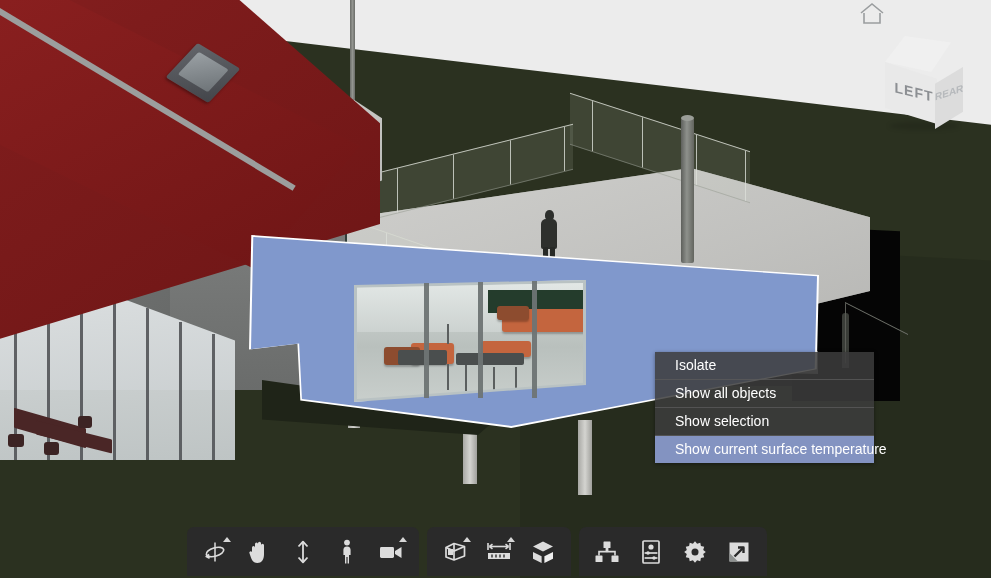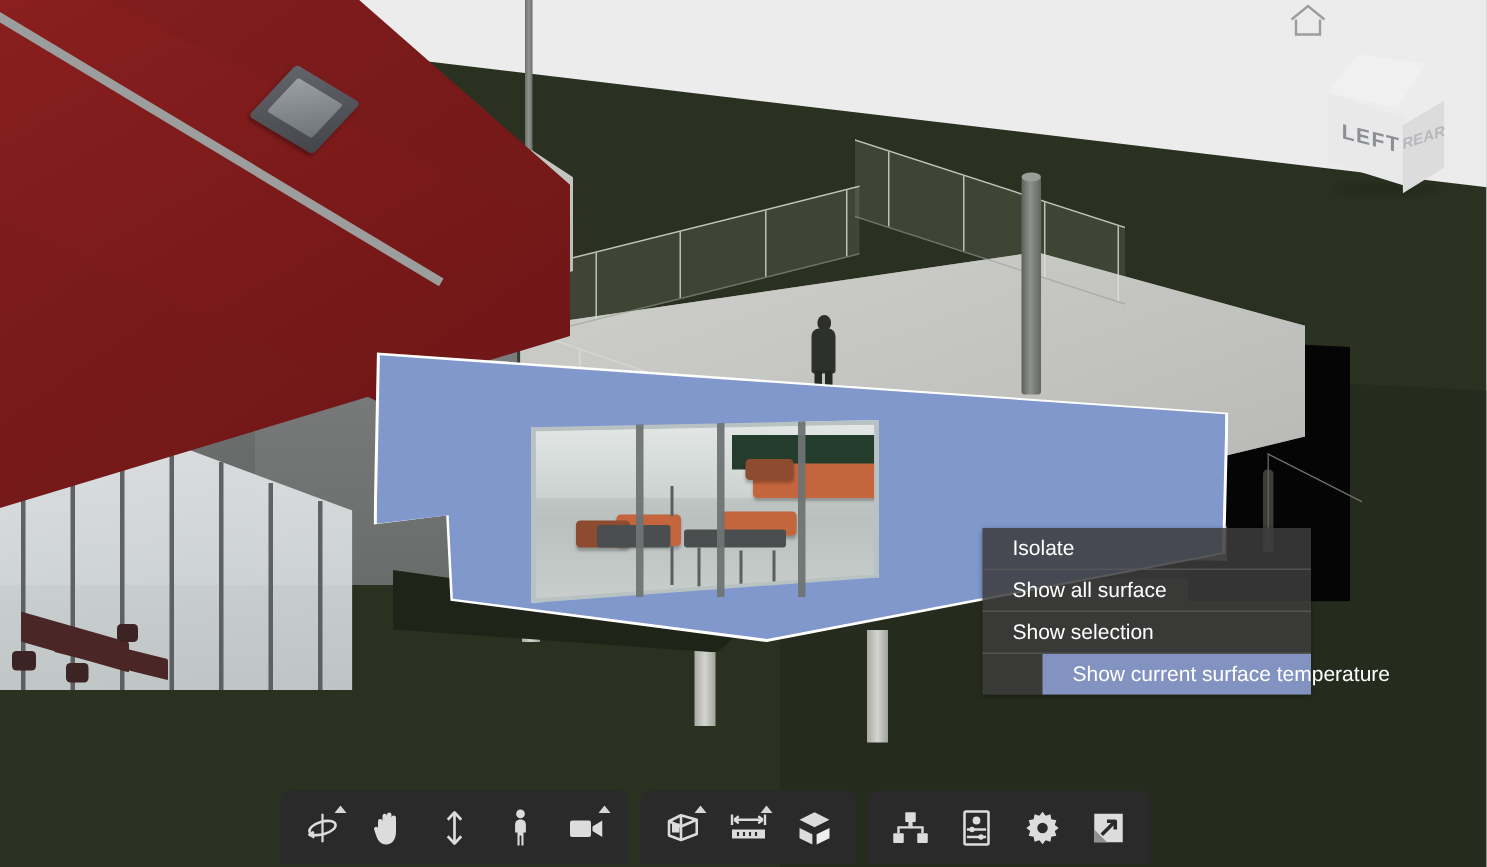--- a/index.html
+++ b/index.html
@@ -284,21 +284,21 @@
     z-index:30;
   }
   .ctx-item {
     height:27px; line-height:27px;
     padding-left:20px;
     color:#ffffff; font-size:14px;
     border-bottom:1px solid rgba(90,90,90,0.8);
     white-space:nowrap; cursor:default;
   }
   .ctx-item:last-child { border-bottom:none; }
-  .ctx-item.selected { background: rgba(135,152,200,0.95); margin-left: 40px; }
+  .ctx-item.selected { background: rgba(135,152,200,0.95); }
 
   
   .toolbar {
     position:absolute; left:187px; bottom:2px;
     display:flex; align-items:flex-end; gap:8px; z-index:25;
   }
   .tb-group {
     background:#2a2a2a;
     border-radius:7px 7px 0 0;
     height:49px;
@@ -448,21 +448,21 @@
     <div class="cube-shadow"></div>
     <div class="cube-top"></div>
     <div class="cube-front"></div>
     <div class="cube-right"></div>
     <div class="cube-label">LEFT</div>
     <div class="cube-label-right">REAR</div>
   </div>
 
   <div class="ctx-menu" id="ctx-menu">
       <div class="ctx-item">Isolate</div>
-      <div class="ctx-item">Show all surface</div>
+      <div class="ctx-item">Show all objects</div>
       <div class="ctx-item">Show selection</div>
       <div class="ctx-item selected">Show current surface temperature</div>
     </div>
 
   <div class="toolbar" id="toolbar">
       <div class="tb-group">
         <div class="tb-btn" title="Orbit">
           <span>
             <svg width="26" height="26" viewBox="0 0 26 26" fill="none" stroke="#dcdcdc" stroke-width="1.7">
               <ellipse cx="13" cy="13" rx="9" ry="4.2" transform="rotate(-16 13 13)"></ellipse>

